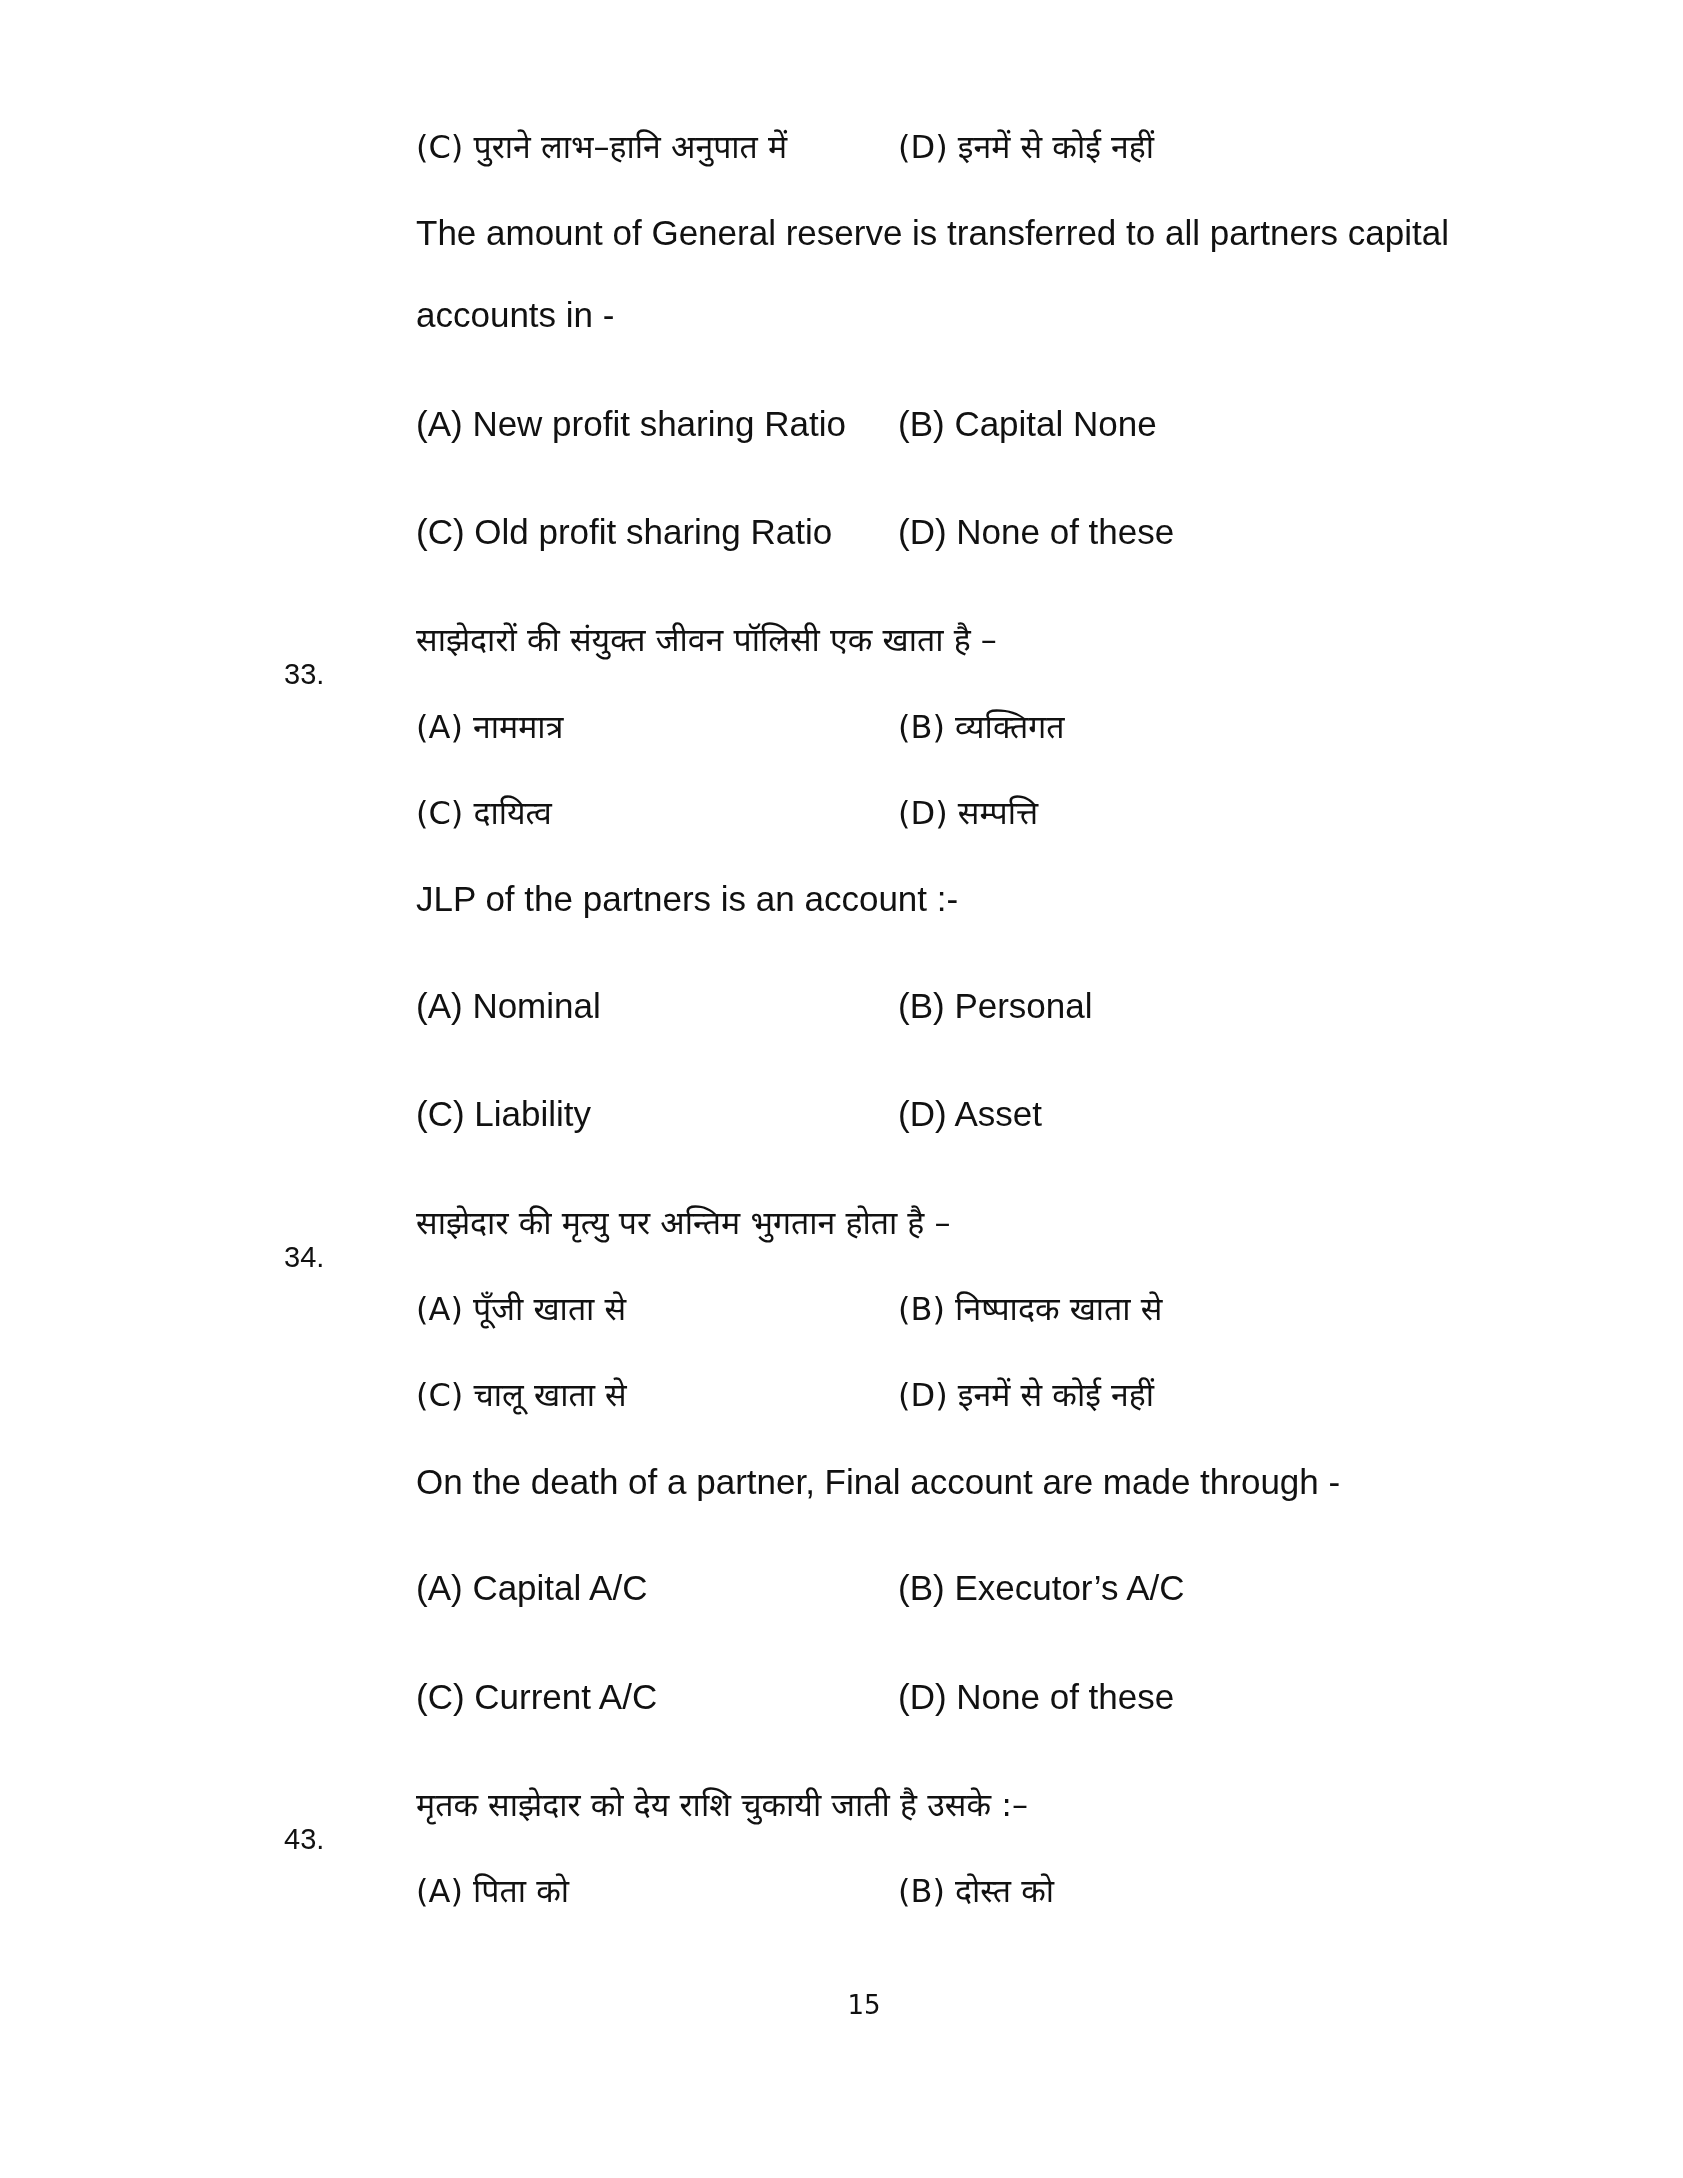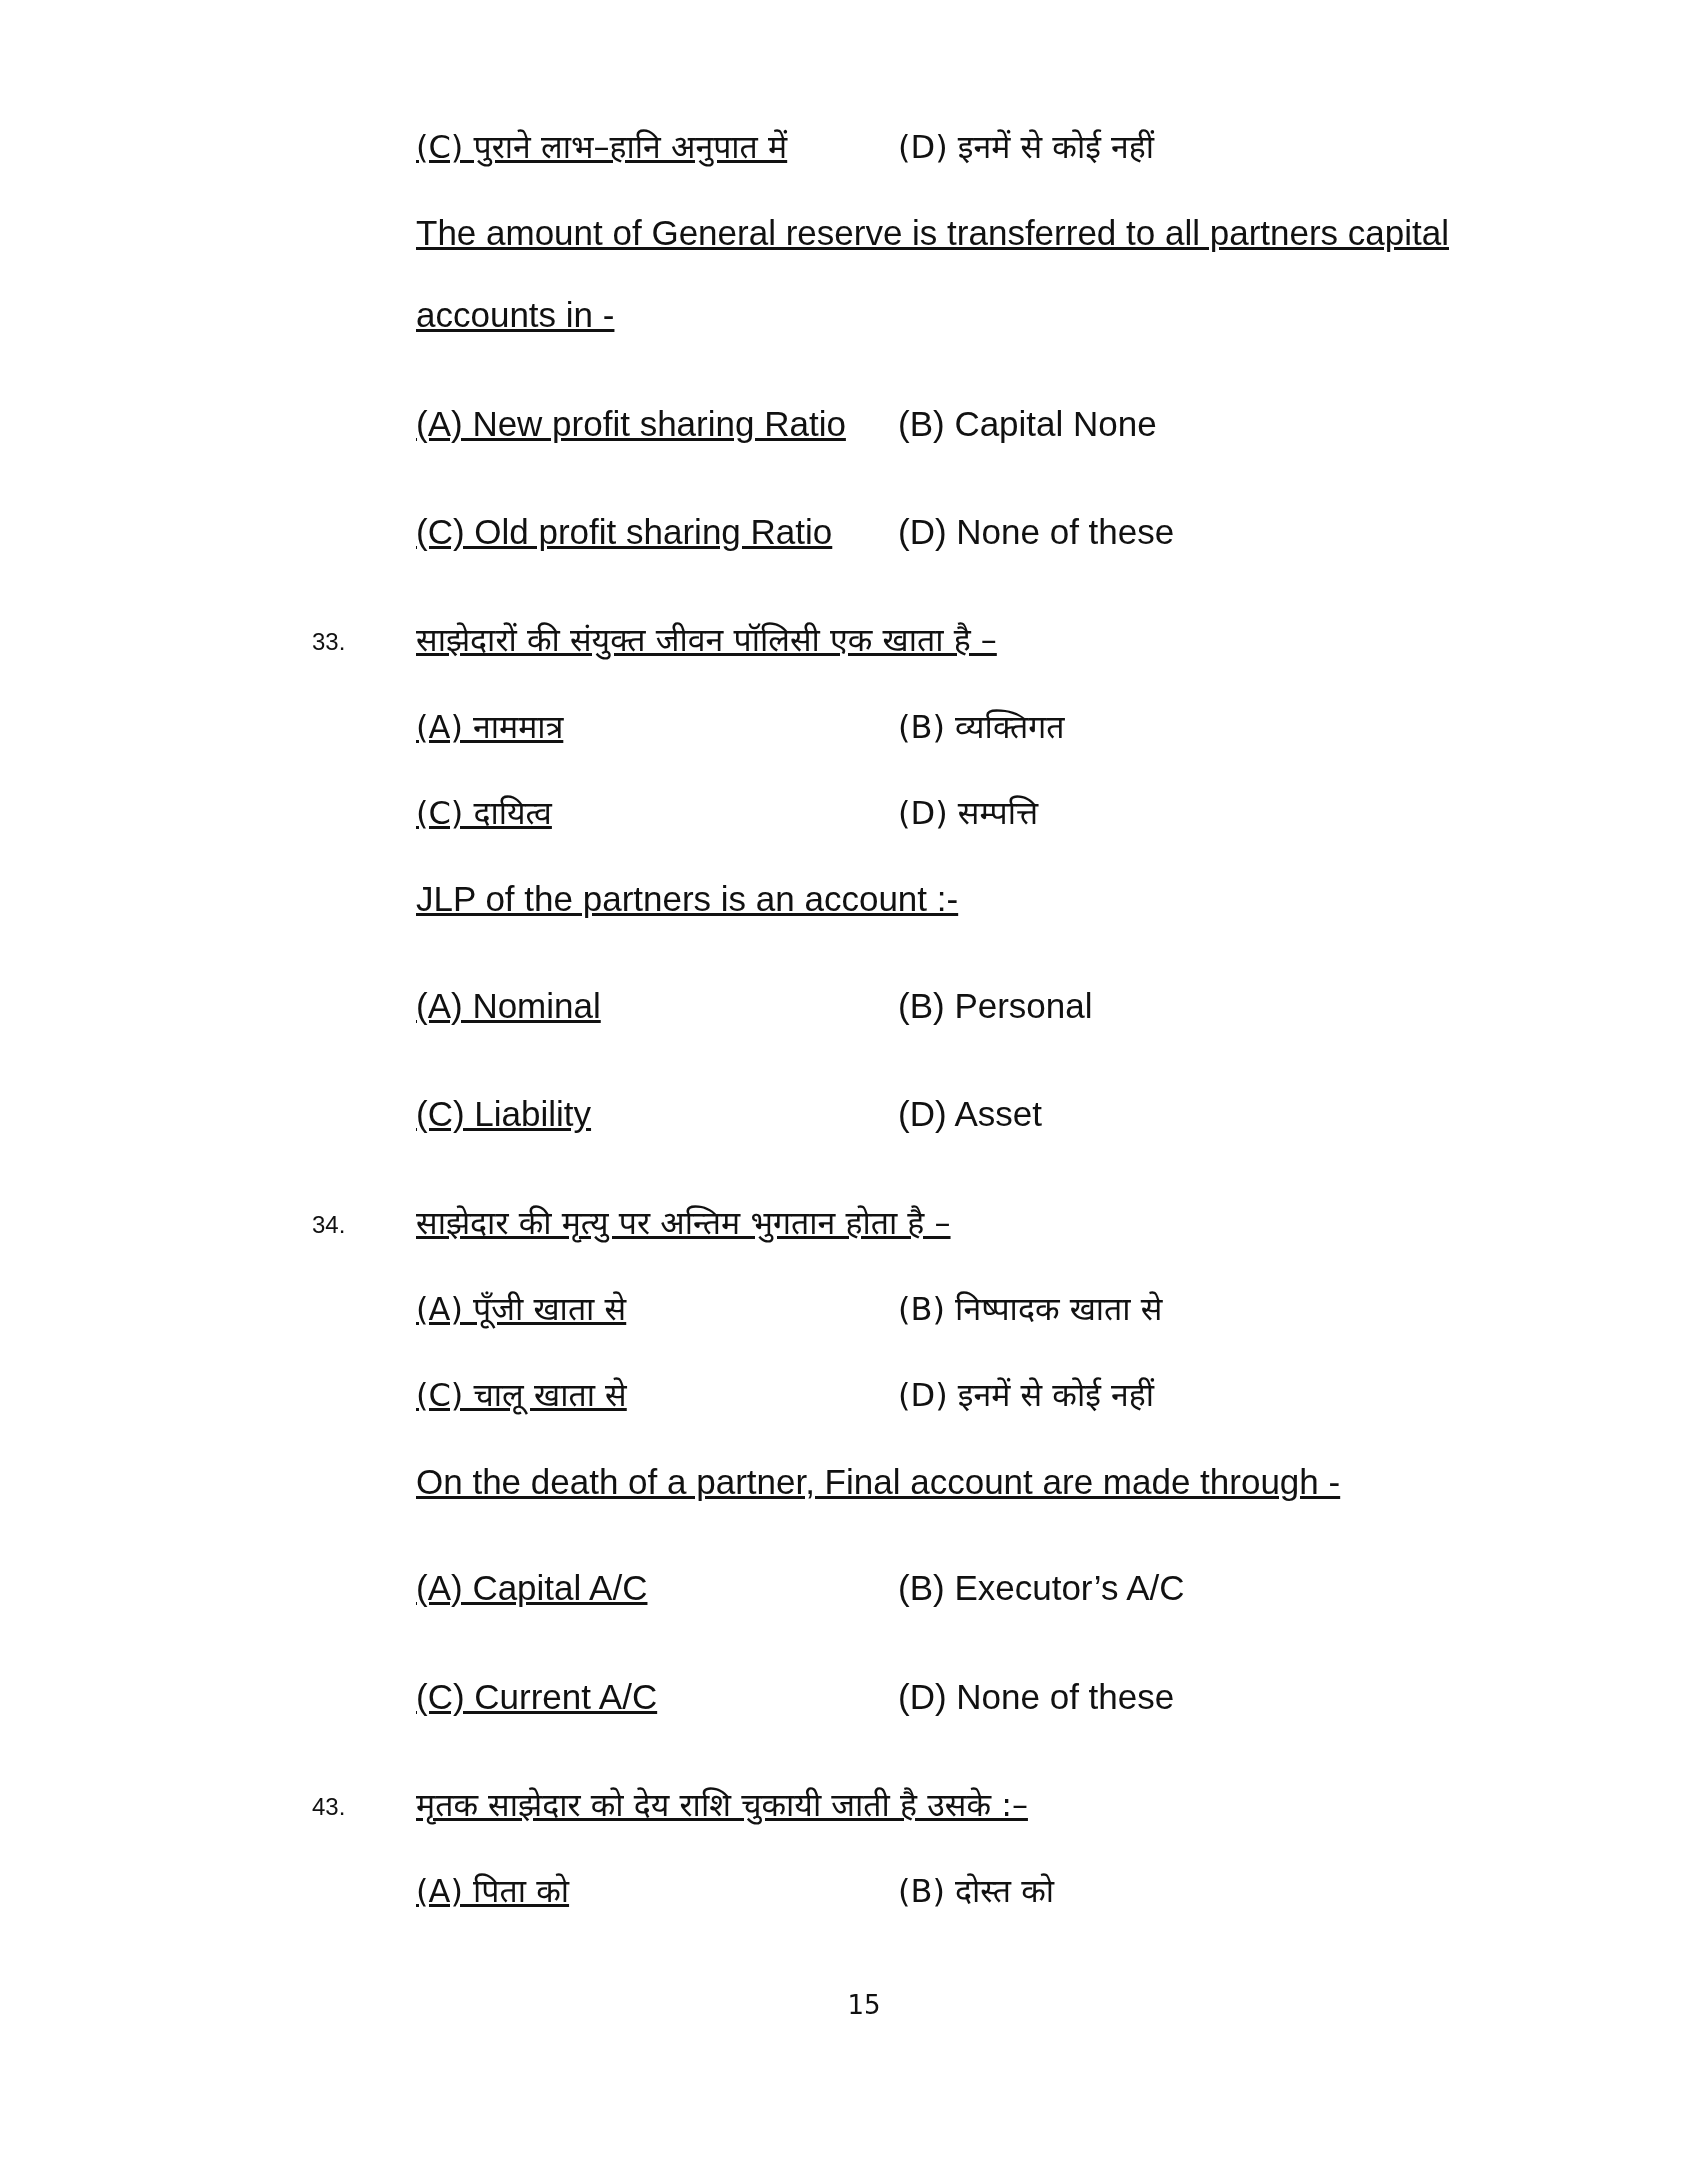--- a/index.html
+++ b/index.html
@@ -1,20 +1,20 @@
 <!DOCTYPE html>
 <html><head>
 <meta charset="utf-8">
 <style>
   html, body { margin: 0; padding: 0; background: #ffffff; }
   body { width: 1683px; height: 2178px; position: relative; overflow: hidden;
          font-family: "Liberation Sans", "DejaVu Sans", sans-serif; color: #111111; }
   .line { position: absolute; white-space: nowrap; font-size: 35px; line-height: 44px; }
-  .qnum { position: absolute; left: 312px; font-size: 24px; line-height: 44px; }
-  .col-a { left: 416px; text-decoration: underline; }
+  .qnum { position: absolute; left: 284px; font-size: 29px; line-height: 44px; margin-top: 32px; }
+  .col-a { left: 416px; }
   .col-b { left: 898px; }
   .hi { font-family: "DejaVu Sans", "Liberation Sans", sans-serif; font-size: 32px; }
   .page-num { position: absolute; left: 0; width: 1728px; text-align: center; top: 1990px;
               font-size: 26px; font-family: "DejaVu Sans", sans-serif; }
 </style>
 </head>
 <body>
 
 <div class="line hi col-a" style="top:125px">(C) पुराने लाभ–हानि अनुपात में</div>
 <div class="line hi col-b" style="top:125px">(D) इनमें से कोई नहीं</div>

